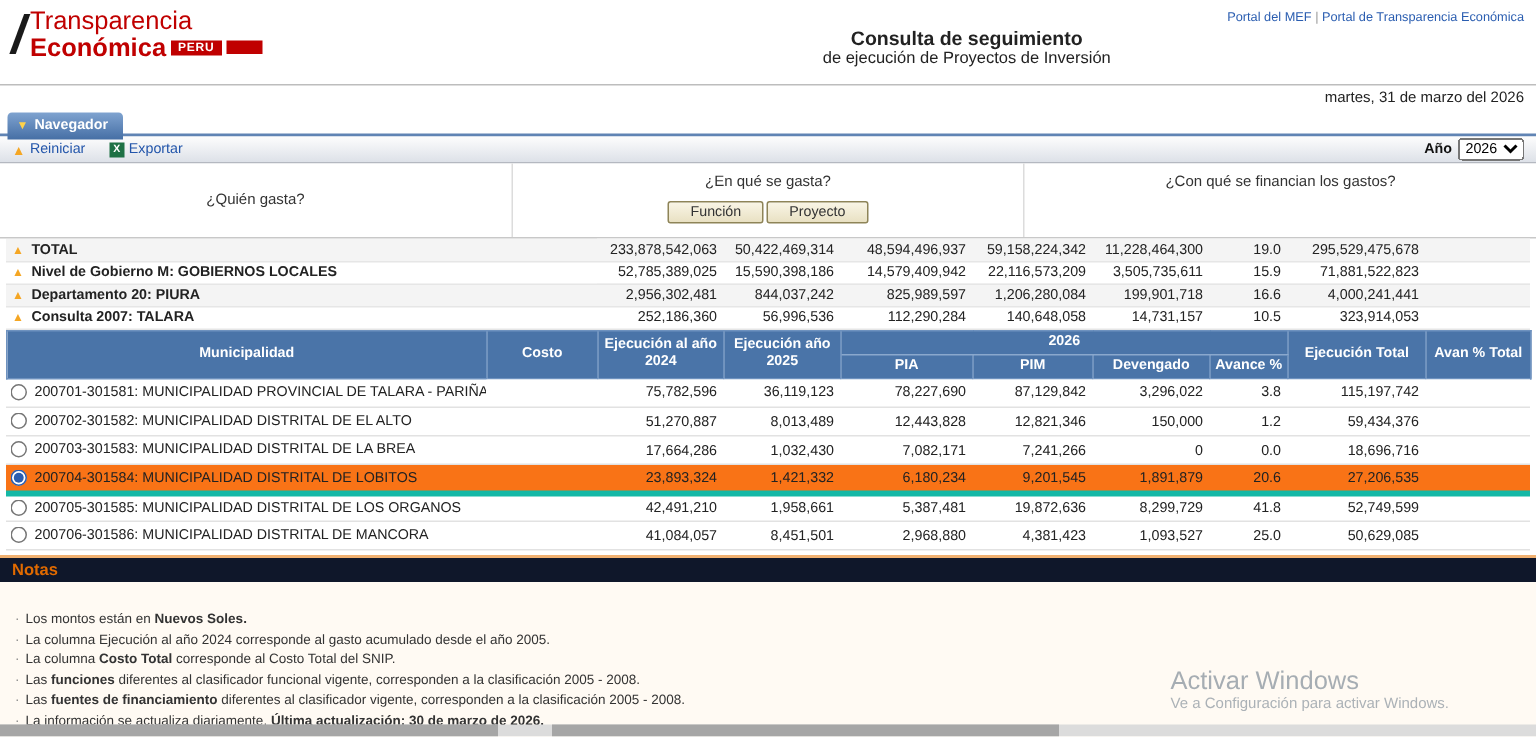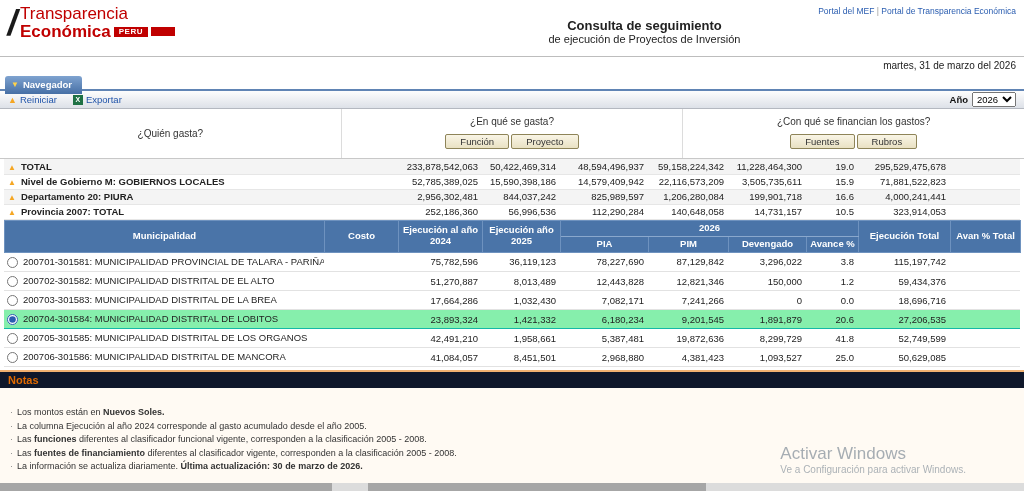--- a/index.html
+++ b/index.html
@@ -61,22 +61,22 @@
   .summary-row.alt td { background:#f4f4f4; }
   .sum-label { padding-left:4px; font-weight:bold; white-space:nowrap; overflow:hidden; }
   .tri-icon { color:#f5a623; font-size:8px; margin-right:5px; cursor:pointer; }
   .header-table th { background:#4a74a8; color:#fff; font-size:9.5px; font-weight:bold;
                      border:1px solid #6e92bf; height:16px; padding:1px 2px; line-height:1.15;
                      text-align:center; }
   .header-table th.group { border-bottom:1px solid #8aa8cd; }
   .detail-row td { height:19px; border-bottom:1px solid #e2e2e2; font-size:9.5px;
                    color:#222; background:#fff; }
   .detail-row { cursor:pointer; }
-  .detail-row.selected td { background:#86efac; border-top:1px solid #e8b84b;
-                            border-bottom:1px solid #14b8a6; }
+  .detail-row.selected td { background:#f97316; border-top:1px solid #e8b84b;
+                            border-bottom:4px solid #14b8a6; }
   .muni-cell { padding-left:3px; white-space:nowrap; overflow:hidden; }
   .muni-cell input { vertical-align:middle; margin-right:5px; width:11px; height:11px;
                      accent-color:#2a5db0; cursor:pointer; }
   
   .notas { margin-top:3px; border-top:2px solid #f0b070; }
   .notas-header { background:#0f172a; color:#e06a00; font-weight:bold; font-size:11px;
                   padding:2px 8px; }
   .notas-body { background:#fffaf3; padding:18px 10px 10px; font-size:9px; color:#333;
                 line-height:1.5; }
   .nota-item .bullet { margin-right:4px; color:#888; }
@@ -145,24 +145,20 @@
     </div>
     <div class="filter-section">
       <div class="filter-question">¿En qué se gasta?</div>
       <div class="filter-buttons">
         <button class="filter-btn">Función</button>
         <button class="filter-btn">Proyecto</button>
       </div>
     </div>
     <div class="filter-section">
       <div class="filter-question">¿Con qué se financian los gastos?</div>
-      <div class="filter-buttons">
-        <button class="filter-btn">Fuentes</button>
-        <button class="filter-btn">Rubros</button>
-      </div>
     </div>
   </div>
 
 <table class="grid summary-table">
   <colgroup>
     <col style="width:320px">
       <col style="width:74px">
       <col style="width:84px">
       <col style="width:78px">
     <col style="width:88px">
@@ -200,21 +196,21 @@
         <td class="num">2,956,302,481</td>
         <td class="num">844,037,242</td>
         <td class="num">825,989,597</td>
         <td class="num">1,206,280,084</td>
         <td class="num">199,901,718</td>
         <td class="num">16.6</td>
         <td class="num">4,000,241,441</td>
         <td class="num"></td>
       </tr>
       <tr class="summary-row">
-        <td class="sum-label" colspan="2"><span class="tri-icon">▲</span><span>Provincia 2007: TOTAL</span></td>
+        <td class="sum-label" colspan="2"><span class="tri-icon">▲</span><span>Consulta 2007: TALARA</span></td>
         <td class="num">252,186,360</td>
         <td class="num">56,996,536</td>
         <td class="num">112,290,284</td>
         <td class="num">140,648,058</td>
         <td class="num">14,731,157</td>
         <td class="num">10.5</td>
         <td class="num">323,914,053</td>
         <td class="num"></td>
       </tr>
     </tbody>
@@ -339,20 +335,21 @@
         <td class="num"></td>
       </tr>
     </tbody>
 </table>
 
 <div class="notas">
   <div class="notas-header">Notas</div>
   <div class="notas-body">
       <div class="nota-item"><span class="bullet">·</span><span>Los montos están en </span><b>Nuevos Soles.</b></div>
       <div class="nota-item"><span class="bullet">·</span><span>La columna Ejecución al año 2024 corresponde al gasto acumulado desde el año 2005.</span></div>
+      <div class="nota-item"><span class="bullet">·</span><span>La columna </span><b>Costo Total</b><span> corresponde al Costo Total del SNIP.</span></div>
       <div class="nota-item"><span class="bullet">·</span><span>Las </span><b>funciones</b><span> diferentes al clasificador funcional vigente, corresponden a la clasificación 2005 - 2008.</span></div>
       <div class="nota-item"><span class="bullet">·</span><span>Las </span><b>fuentes de financiamiento</b><span> diferentes al clasificador vigente, corresponden a la clasificación 2005 - 2008.</span></div>
       <div class="nota-item"><span class="bullet">·</span><span>La información se actualiza diariamente. </span><b>Última actualización: 30 de marzo de 2026.</b></div>
     </div>
 </div>
 
 <div class="watermark">
   <div class="wm1">Activar Windows</div>
   <div class="wm2">Ve a Configuración para activar Windows.</div>
 </div>

